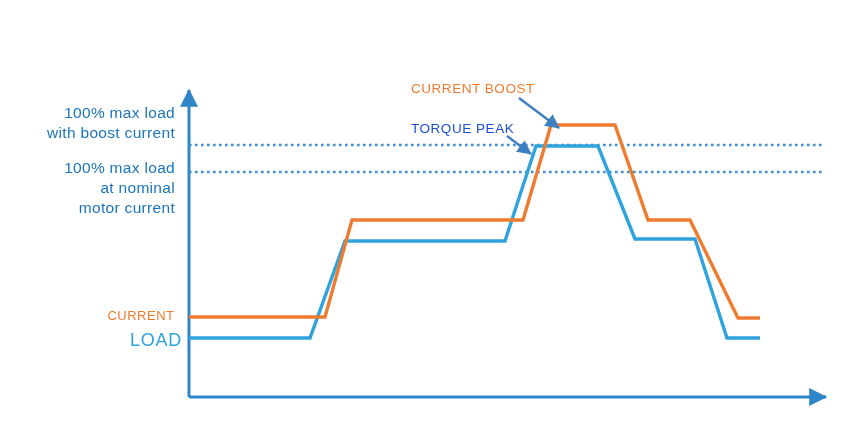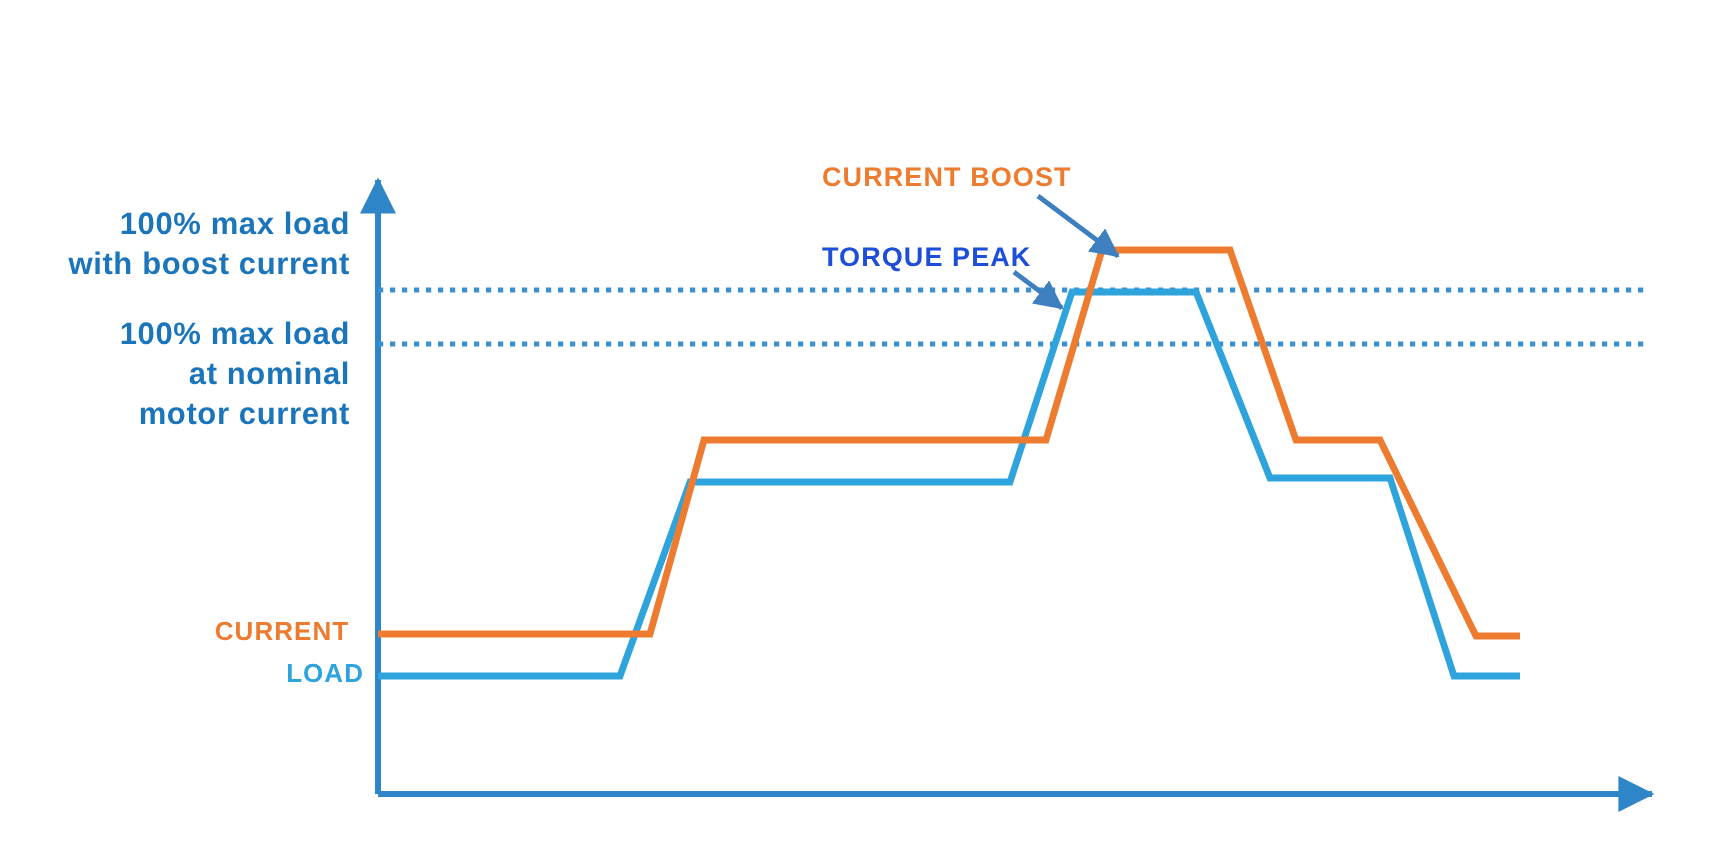--- a/index.html
+++ b/index.html
@@ -21,21 +21,21 @@
   }
   #chart-svg {
     position: absolute;
     left: 0;
     top: 0;
     width: 865px;
     height: 427px;
   }
   .lbl {
     position: absolute;
-    font-weight: bold;
+    font-weight: normal;
     letter-spacing: 0.02em;
     white-space: pre-line;
     line-height: 1.28;
   }
   
   #label-boost-load {
     right: 690px;
     top: 103px;
     width: 190px;
     text-align: right;
@@ -58,21 +58,21 @@
     text-align: center;
     font-size: 13px;
     color: #EE7C30;
     letter-spacing: 0.04em;
   }
   #label-load {
     left: 100px;
     top: 329px;
     width: 82px;
     text-align: right;
-    font-size: 13px;
+    font-size: 18px;
     color: #2FA3DC;
     letter-spacing: 0.04em;
   }
   
   #annot-current-boost {
     left: 411px;
     top: 80px;
     font-size: 13.5px;
     color: #EE7C30;
     letter-spacing: 0.04em;

